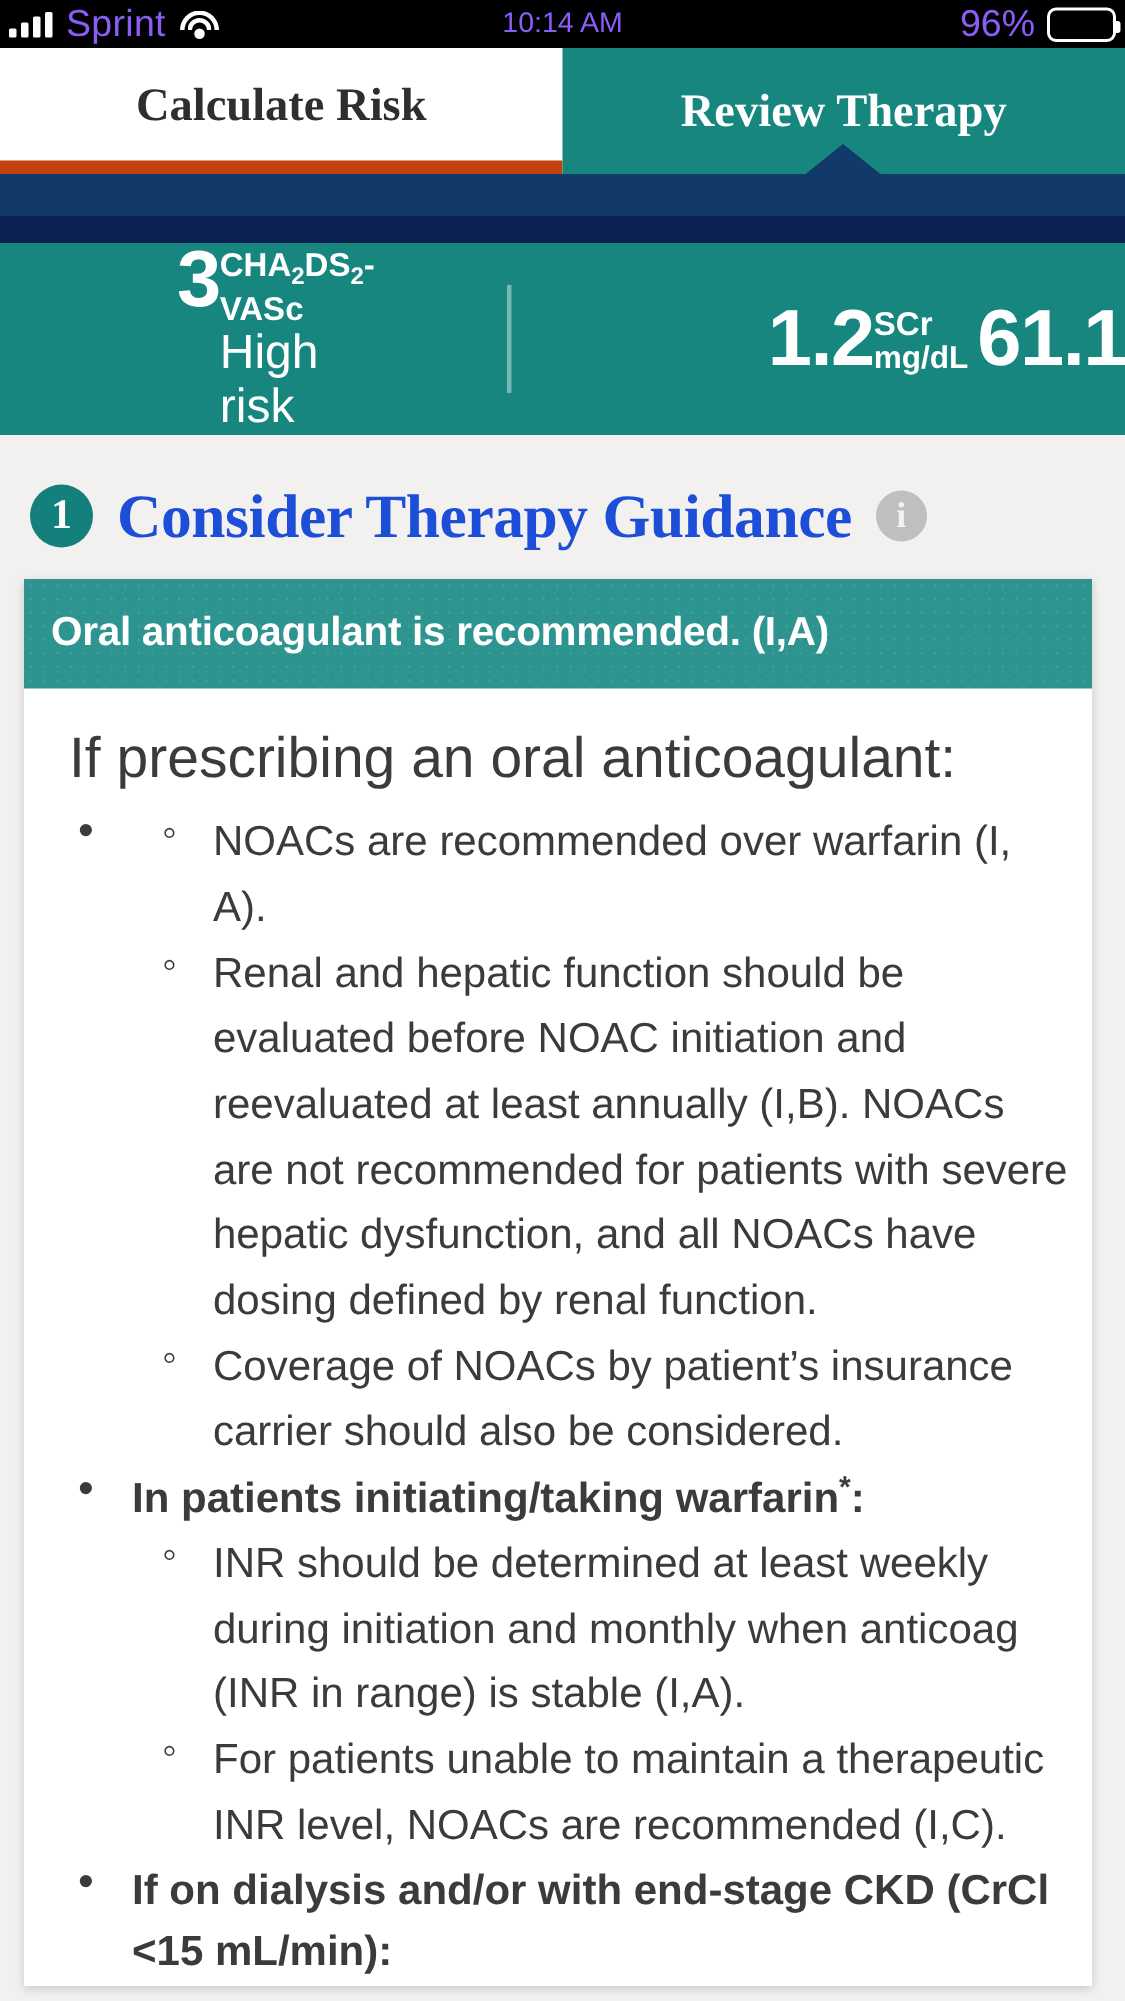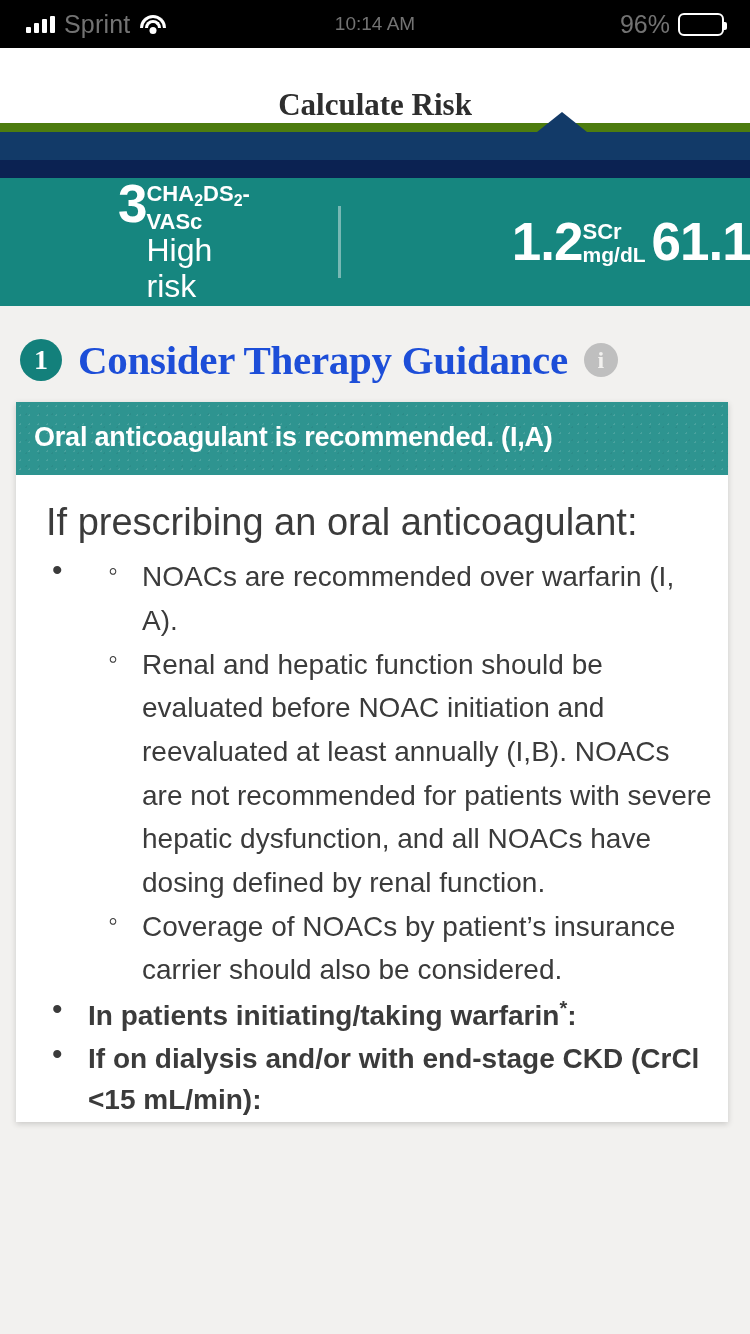--- a/index.html
+++ b/index.html
@@ -6,22 +6,22 @@
   html,body { width:750px; height:1334px; }
   body {
     font-family:"Liberation Sans", sans-serif;
     background:#F2F1EF;
     overflow:hidden;
     position:relative;
   }
 
   
   .statusbar{
-    height:48px; background:#000; color:#737373;
-    display:flex; align-items:center; padding:0 26px;
+    height:32px; background:#000; color:#8b5cf6;
+    display:flex; align-items:center; padding:0 6px;
     position:relative;
   }
   .sb-left{ display:flex; align-items:center; gap:9px; }
   .bars{ display:flex; align-items:flex-end; gap:3px; height:17px; }
   .bars i{ display:block; width:5px; background:#fff; border-radius:1px; }
   .bars i:nth-child(1){ height:6px; }
   .bars i:nth-child(2){ height:10px; }
   .bars i:nth-child(3){ height:14px; }
   .bars i:nth-child(4){ height:17px; }
   .carrier{ font-size:25px; letter-spacing:.2px; }
@@ -52,21 +52,21 @@
     content:""; position:absolute; right:-5px; top:7px;
     width:3px; height:8px; background:#fff; border-radius:0 2px 2px 0;
   }
 
   
   .tabs{ display:flex; height:84px; }
   .tab{
     flex:1; display:flex; align-items:center; justify-content:center;
     font-family:"Liberation Serif", serif; font-weight:bold; font-size:31px;
   }
-  .tab.inactive{ background:#fff; color:#2E2E2E; border-bottom:9px solid #4d7c0f;align-items:flex-end; }
+  .tab.inactive{ background:#fff; color:#2E2E2E; border-bottom:9px solid #c2410c; }
   .tab.active{ background:#16867F; color:#fff; }
 
   
   .navy-top{ height:28px; background:#123A68; position:relative; }
   .navy-top .notch{
     position:absolute; top:-20px; left:562px; transform:translateX(-50%);
     width:0; height:0; border-left:25px solid transparent;
     border-right:25px solid transparent; border-bottom:20px solid #123A68;
   }
   .navy-bot{ height:18px; background:#0B2252; }
@@ -170,20 +170,23 @@
   <div class="sb-right">
     <span class="batt-pct">96%</span>
     <span class="batt"><span class="fill"></span></span>
   </div>
 </div>
 
 <div class="tabs">
   <div class="tab inactive">
     <span>Calculate Risk</span>
   </div>
+  <div class="tab active">
+    <span>Review Therapy</span>
+  </div>
 </div>
 
 <div class="navy-top">
   <span class="notch"></span>
 </div>
 <div class="navy-bot"></div>
 
 <div class="metrics">
 
   <div class="metric group-left">
@@ -224,19 +227,23 @@
     <ul class="lv1" id="bullets">
         <li class="b1">
           <ul class="lv2">
             <li class="b2"><span class="b2-text">NOACs are recommended over warfarin (I, A).</span></li>
             <li class="b2"><span class="b2-text">Renal and hepatic function should be evaluated before NOAC initiation and reevaluated at least annually (I,B). NOACs are not recommended for patients with severe hepatic dysfunction, and all NOACs have dosing defined by renal function.</span></li>
             <li class="b2"><span class="b2-text">Coverage of NOACs by patient’s insurance carrier should also be considered.</span></li>
           </ul>
         </li>
         <li class="b1">
           <div class="b1-head">In patients initiating/taking warfarin<sup>*</sup>:</div>
+          <ul class="lv2">
+            <li class="b2"><span class="b2-text">INR should be determined at least weekly during initiation and monthly when anticoag (INR in range) is stable (I,A).</span></li>
+            <li class="b2"><span class="b2-text">For patients unable to maintain a therapeutic INR level, NOACs are recommended (I,C).</span></li>
+          </ul>
         </li>
         <li class="b1">
           <div class="b1-head">If on dialysis and/or with end-stage CKD (CrCl &lt;15 mL/min):</div>
         </li>
       </ul>
   </div>
 </div>
 
 </body></html>

